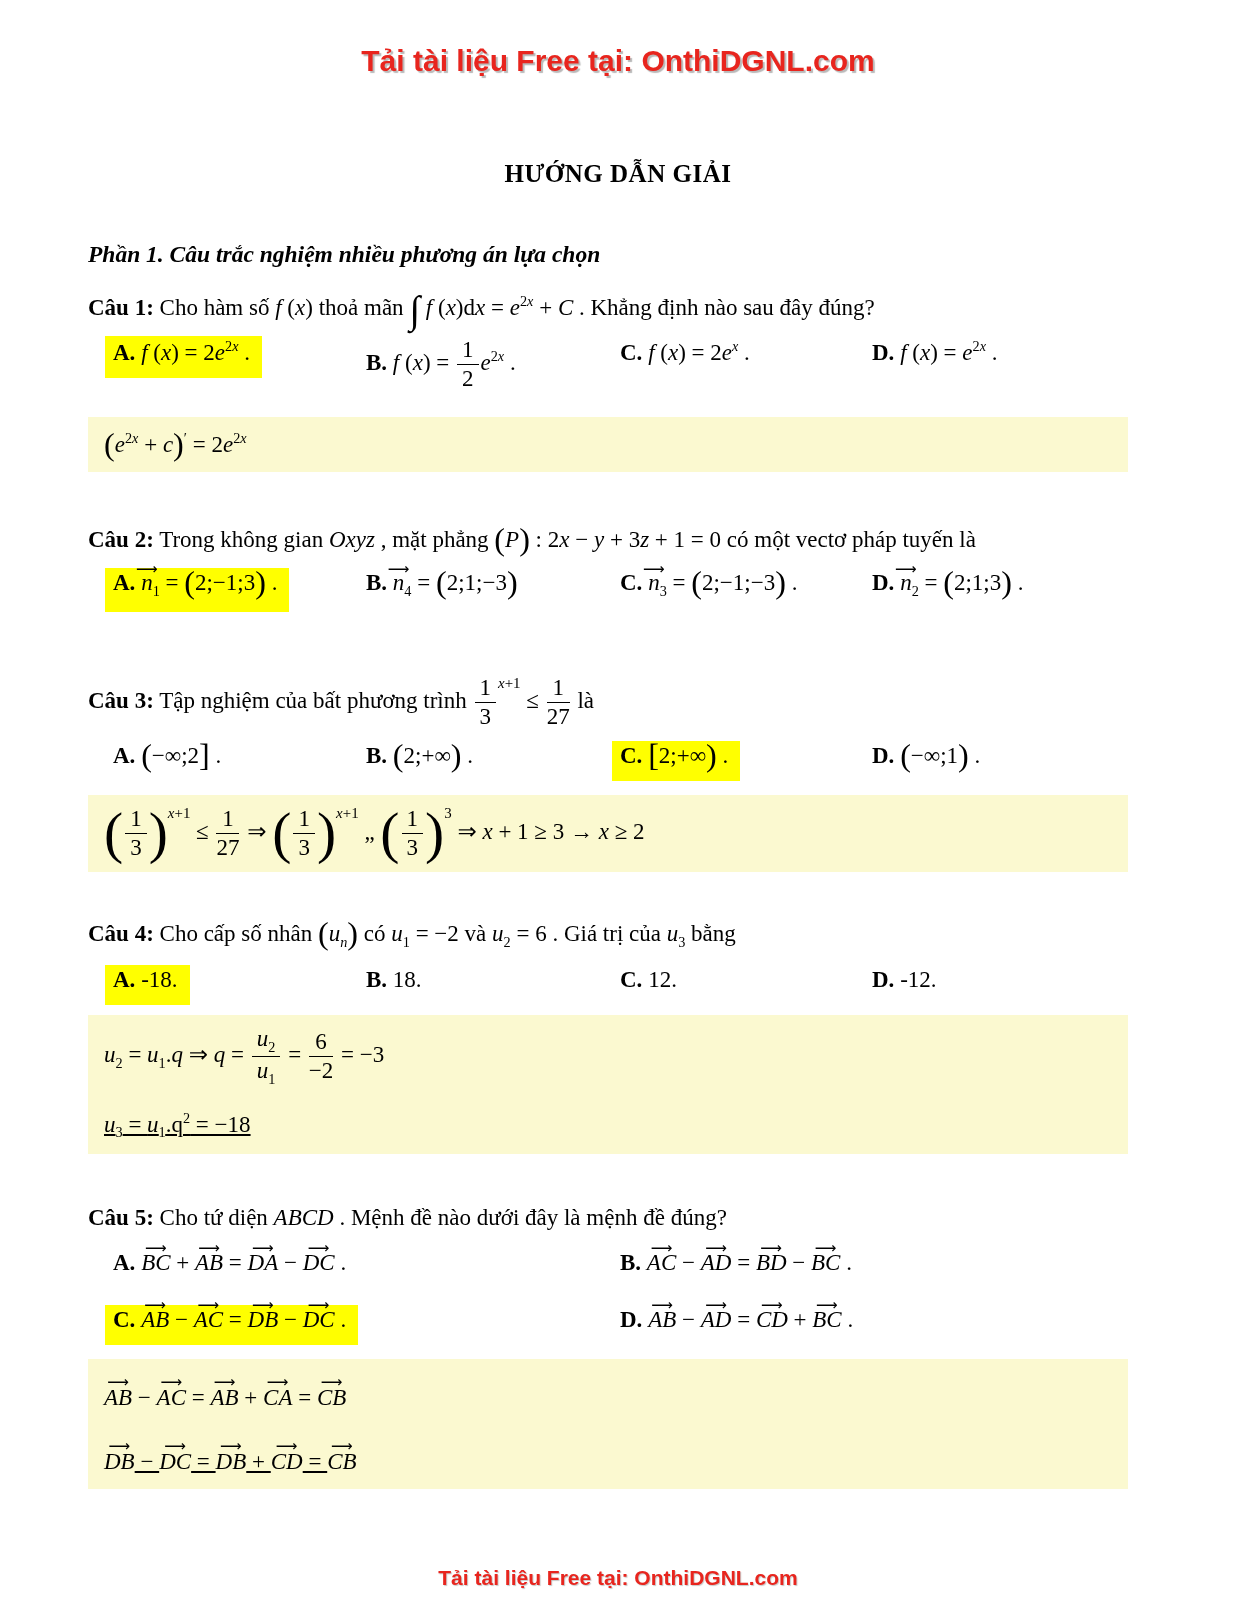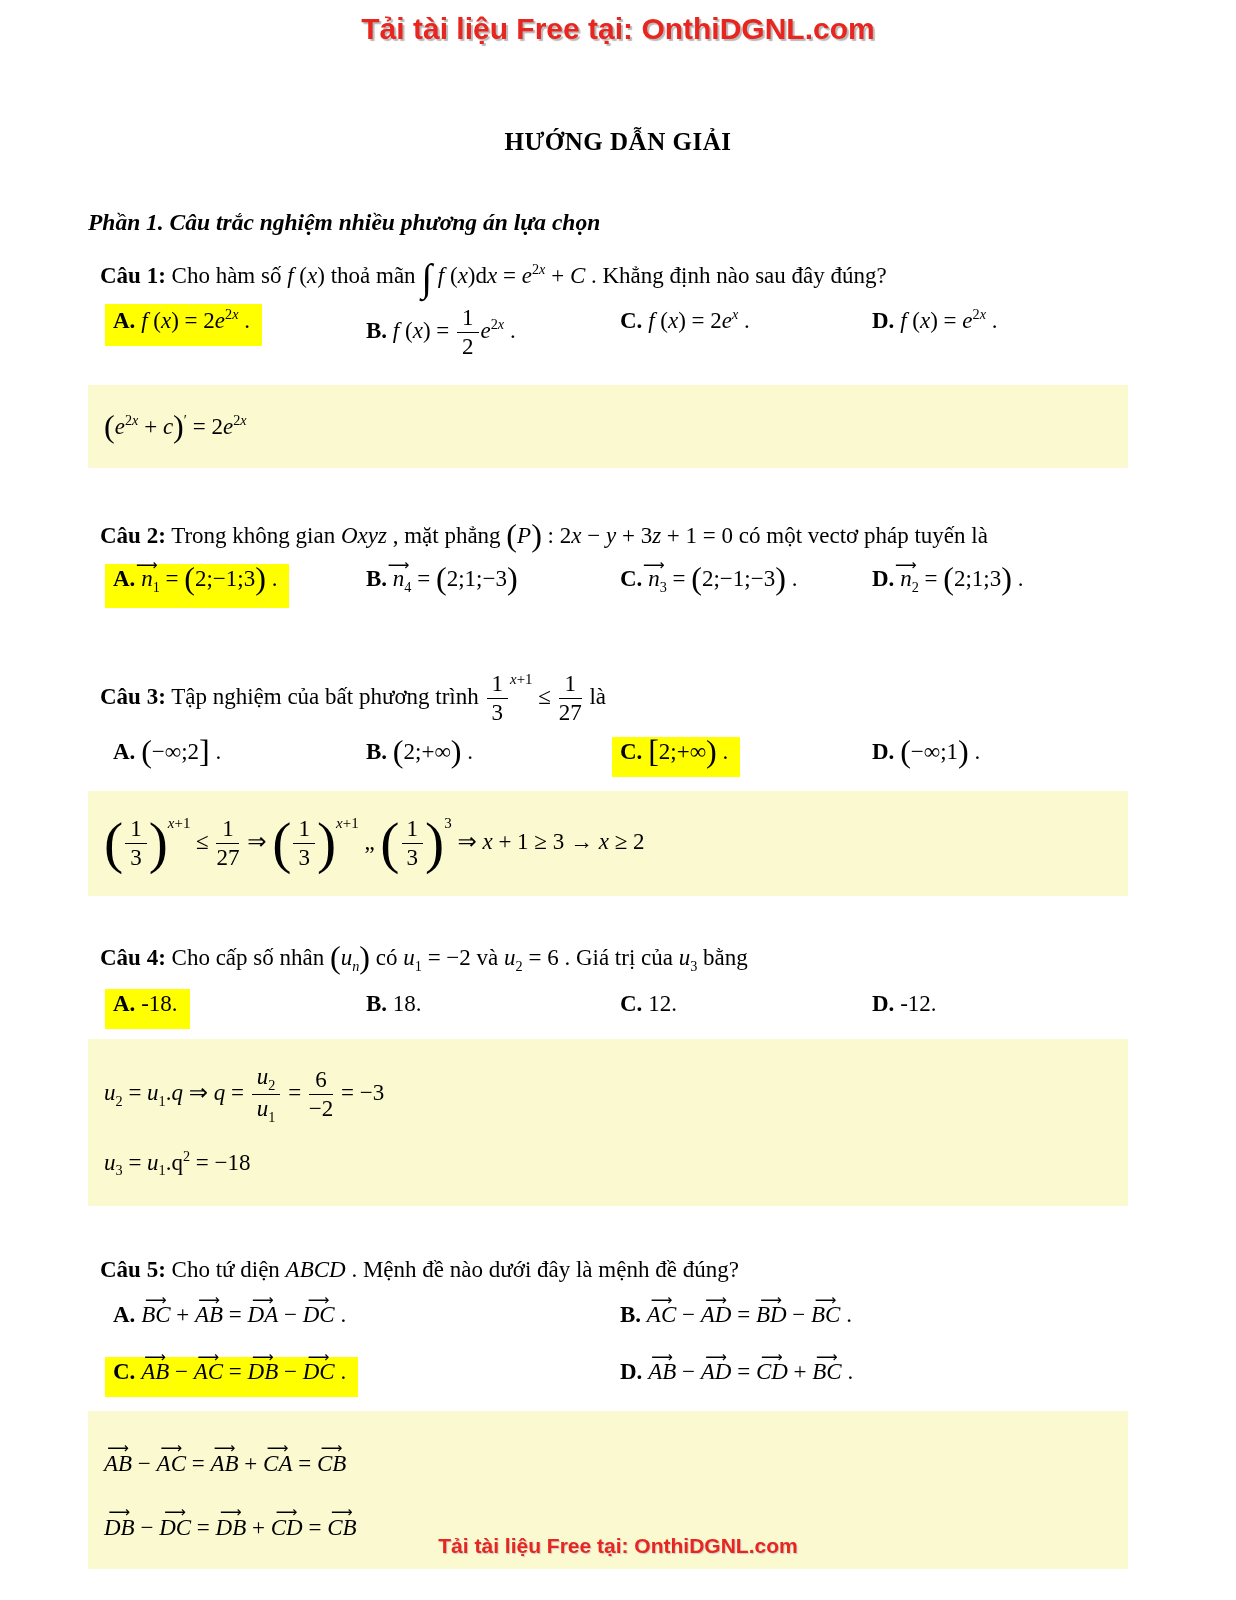--- a/index.html
+++ b/index.html
@@ -3,42 +3,42 @@
 <meta charset="utf-8">
 <style>
   html,body { margin:0; padding:0; }
   body {
     width:1236px; height:1600px; background:#ffffff; overflow:hidden;
     position:relative; color:#000;
     font-family:"Liberation Serif", serif;
   }
   .banner {
     text-align:center; font-family:"Liberation Sans", sans-serif;
-    font-weight:bold; color:#e8251e;
+    font-weight:bold; color:#e8251e;margin-top:32px;
   }
   .banner.top { padding-top:12px; font-size:30px; text-shadow:2px 2px 1px #b9b9b9; }
   .banner.bottom { position:absolute; left:0; right:0; top:1534px; font-size:21px; text-shadow:1px 1px 1px #c9c9c9; }
   .doc-title { text-align:center; font-size:25px; font-weight:bold; margin:82px 0 0; letter-spacing:0.5px; }
   .content { margin-left:88px; width:1040px; font-size:23px; }
   .part-heading { font-size:23.5px; font-weight:bold; margin:53px 0 0;font-style:italic; }
   .qline { margin:24px 0 0; line-height:1.4; }
   .qline.sp1 { margin-top:52px; }
   .qline.sp2 { margin-top:64px; }
   .qline.sp3 { margin-top:46px; }
   .qline.sp4 { margin-top:48px; }
-  .qlabel { font-weight:bold;margin-left:12px; }
+  .qlabel { font-weight:bold; }
   .opts4 { display:grid; grid-template-columns:253px 254px 252px 1fr; margin:12px 0 0 17px; align-items:start; }
   .opts2 { display:grid; grid-template-columns:507px 1fr; row-gap:17px; margin:14px 0 0 17px; align-items:start; }
   .opt { justify-self:start; padding:2px 12px 12px 8px; white-space:nowrap; }
   .opt .okey { font-weight:bold; }
   .opt.hl { background:#ffff00; }
-  .solbox { background:#fbf9d0; padding:26px 16px; margin-top:14px; }
+  .solbox { background:#fbf9d0; padding:12px 16px; margin-top:14px; }
   .solbox.tight { margin-top:10px; }
   .solline { line-height:1.3; }
-  .solline + .solline { margin-top:22px; }
+  .solline + .solline { margin-top:22px;text-decoration:underline; }
   .solline.vecs { padding-top:12px; }
   
   sup { font-size:0.62em; }
   sub { font-size:0.62em; }
   .frac { display:inline-block; vertical-align:middle; text-align:center; line-height:1.05; padding:0 2px; }
   .frac .num { display:block; border-bottom:1.6px solid #000; padding:0 5px 2px; }
   .frac .den { display:block; padding-top:2px; }
   .pf { display:inline-flex; align-items:center; vertical-align:middle; }
   .pf .hi { font-size:0.65em; align-self:flex-start; margin-top:-0.2em; }
   .bigp { font-size:2.5em; font-weight:300; line-height:0.85; font-family:"Liberation Serif", serif; }

